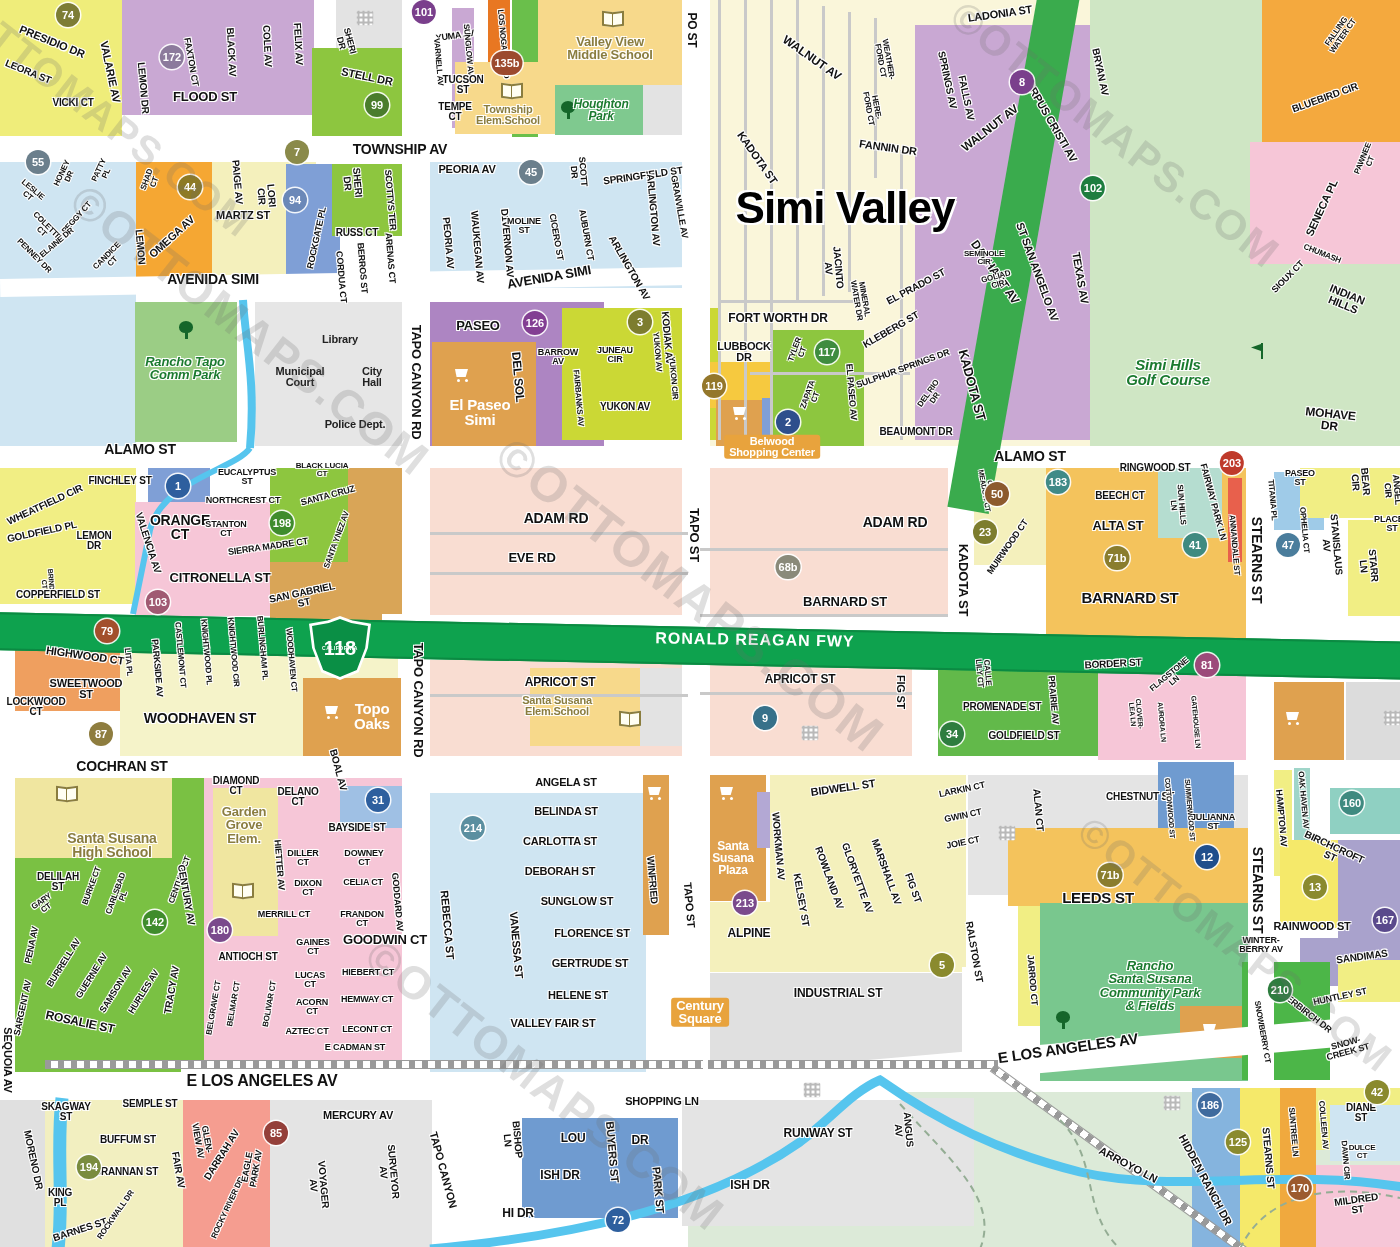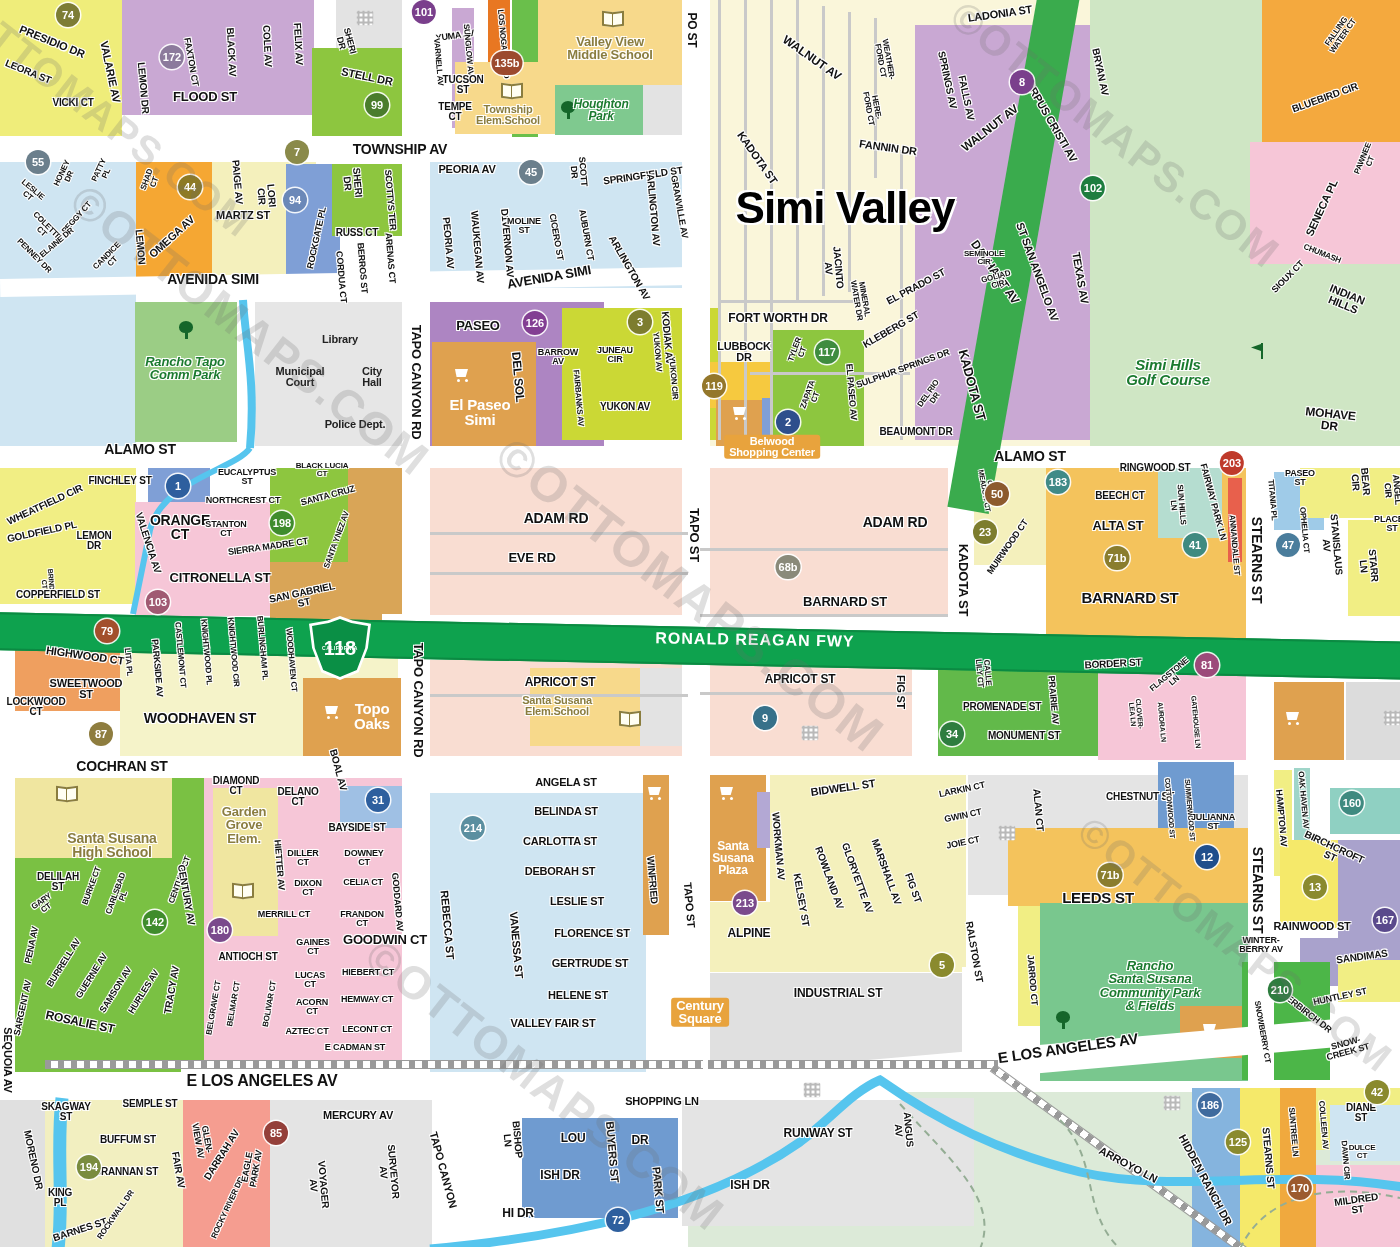--- a/index.html
+++ b/index.html
@@ -446,21 +446,21 @@
     <div class="lbl" style="left: 338px; top: 770px; font-size: 10px; transform: translate(-50%, -50%) rotate(75deg);">BOAL AV</div>
     <div class="lbl" style="left: 122px; top: 766px; font-size: 14px; transform: translate(-50%, -50%) rotate(0deg);">COCHRAN ST</div>
     <div class="lbl" style="left: 560px; top: 682px; font-size: 12px; transform: translate(-50%, -50%) rotate(0deg);">APRICOT ST</div>
     <div class="lbl" style="left: 800px; top: 679px; font-size: 12px; transform: translate(-50%, -50%) rotate(0deg);">APRICOT ST</div>
     <div class="lbl s3" style="left: 557px; top: 706px; font-size: 11px; transform: translate(-50%, -50%) rotate(0deg);">Santa Susana
 Elem.School</div>
     <div class="lbl" style="left: 900px; top: 692px; font-size: 11px; transform: translate(-50%, -50%) rotate(90deg);">FIG ST</div>
     <div class="lbl" style="left: 983px; top: 673px; font-size: 8px; transform: translate(-50%, -50%) rotate(85deg);">CALLE
 LILY CT</div>
     <div class="lbl" style="left: 1002px; top: 707px; font-size: 10px; transform: translate(-50%, -50%) rotate(0deg);">PROMENADE ST</div>
-    <div class="lbl" style="left: 1024px; top: 736px; font-size: 10px; transform: translate(-50%, -50%) rotate(0deg);">MONUMENT ST</div>
+    <div class="lbl" style="left: 1024px; top: 736px; font-size: 10px; transform: translate(-50%, -50%) rotate(0deg);">GOLDFIELD ST</div>
     <div class="lbl" style="left: 1053px; top: 700px; font-size: 9px; transform: translate(-50%, -50%) rotate(85deg);">PRAIRIE AV</div>
     <div class="lbl" style="left: 1113px; top: 664px; font-size: 10px; transform: translate(-50%, -50%) rotate(-3deg);">BORDER ST</div>
     <div class="lbl" style="left: 1172px; top: 678px; font-size: 8px; transform: translate(-50%, -50%) rotate(-40deg);">FLAGSTONE
 LN</div>
     <div class="lbl" style="left: 1136px; top: 714px; font-size: 7px; transform: translate(-50%, -50%) rotate(85deg);">CLOVER-
 LEA LN</div>
     <div class="lbl" style="left: 1162px; top: 722px; font-size: 7px; transform: translate(-50%, -50%) rotate(85deg);">AURORA LN</div>
     <div class="lbl" style="left: 1196px; top: 722px; font-size: 7px; transform: translate(-50%, -50%) rotate(85deg);">GATEHOUSE LN</div>
     <div class="lbl s3" style="left: 112px; top: 845px; font-size: 14px; transform: translate(-50%, -50%) rotate(0deg);">Santa Susana
 High School</div>
@@ -515,21 +515,21 @@
     <div class="lbl" style="left: 279px; top: 865px; font-size: 9px; transform: translate(-50%, -50%) rotate(85deg);">HIETTER AV</div>
     <div class="lbl" style="left: 236px; top: 786px; font-size: 10px; transform: translate(-50%, -50%) rotate(0deg);">DIAMOND
 CT</div>
     <div class="lbl" style="left: 298px; top: 797px; font-size: 10px; transform: translate(-50%, -50%) rotate(0deg);">DELANO
 CT</div>
     <div class="lbl" style="left: 357px; top: 828px; font-size: 10px; transform: translate(-50%, -50%) rotate(0deg);">BAYSIDE ST</div>
     <div class="lbl" style="left: 566px; top: 783px; font-size: 11px; transform: translate(-50%, -50%) rotate(0deg);">ANGELA ST</div>
     <div class="lbl" style="left: 566px; top: 812px; font-size: 11px; transform: translate(-50%, -50%) rotate(0deg);">BELINDA ST</div>
     <div class="lbl" style="left: 560px; top: 842px; font-size: 11px; transform: translate(-50%, -50%) rotate(0deg);">CARLOTTA ST</div>
     <div class="lbl" style="left: 560px; top: 872px; font-size: 11px; transform: translate(-50%, -50%) rotate(0deg);">DEBORAH ST</div>
-    <div class="lbl" style="left: 577px; top: 902px; font-size: 11px; transform: translate(-50%, -50%) rotate(0deg);">LESLIE ST</div>
+    <div class="lbl" style="left: 577px; top: 902px; font-size: 11px; transform: translate(-50%, -50%) rotate(0deg);">SUNGLOW ST</div>
     <div class="lbl" style="left: 592px; top: 934px; font-size: 11px; transform: translate(-50%, -50%) rotate(0deg);">FLORENCE ST</div>
     <div class="lbl" style="left: 590px; top: 964px; font-size: 11px; transform: translate(-50%, -50%) rotate(0deg);">GERTRUDE ST</div>
     <div class="lbl" style="left: 578px; top: 996px; font-size: 11px; transform: translate(-50%, -50%) rotate(0deg);">HELENE ST</div>
     <div class="lbl" style="left: 553px; top: 1024px; font-size: 11px; transform: translate(-50%, -50%) rotate(0deg);">VALLEY FAIR ST</div>
     <div class="lbl" style="left: 447px; top: 925px; font-size: 11px; transform: translate(-50%, -50%) rotate(85deg);">REBECCA ST</div>
     <div class="lbl" style="left: 516px; top: 945px; font-size: 11px; transform: translate(-50%, -50%) rotate(85deg);">VANESSA ST</div>
     <div class="lbl" style="left: 652px; top: 880px; font-size: 10px; transform: translate(-50%, -50%) rotate(85deg);">WINFRIED</div>
     <div class="lbl" style="left: 689px; top: 905px; font-size: 11px; transform: translate(-50%, -50%) rotate(85deg);">TAPO ST</div>
     <div class="lbl s4" style="left: 700px; top: 1012px; font-size: 13px; transform: translate(-50%, -50%) rotate(0deg);">Century
 Square</div>

